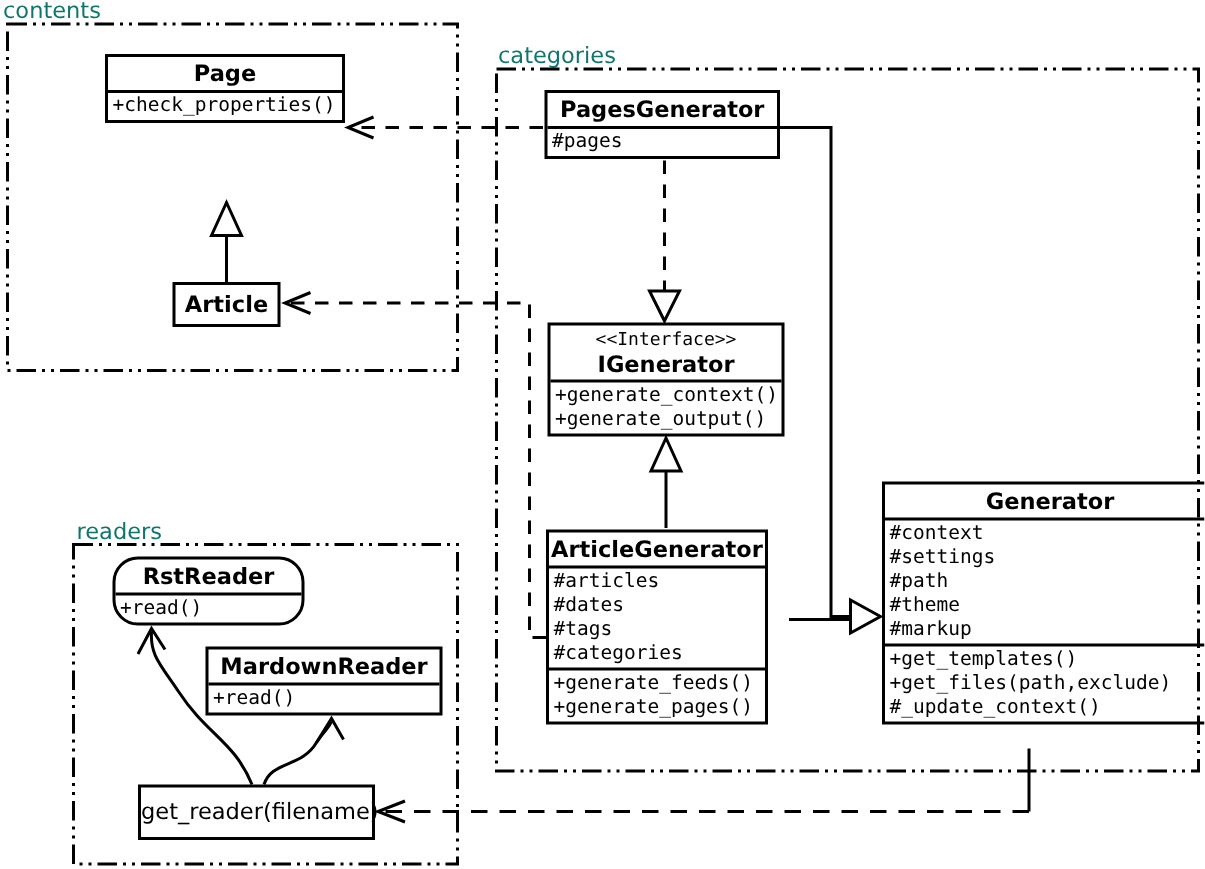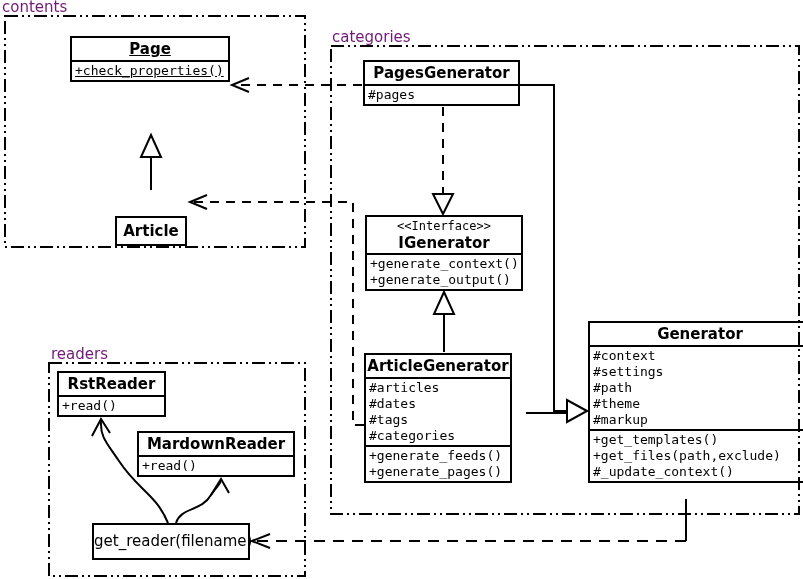--- a/index.html
+++ b/index.html
@@ -15,21 +15,21 @@
     position: absolute;
     left: 0; top: 0;
     width: 803px; height: 579px;
     z-index: 2;
     pointer-events: none;
   }
   .pkg-label {
     position: absolute;
     z-index: 1;
     font-size: 15px;
-    color: #701a75;
+    color: #0f766e;
     line-height: 15px;
     white-space: nowrap;
   }
   .uml-class {
     position: absolute;
     z-index: 1;
     box-sizing: border-box;
     background: #ffffff;
     border: 2px solid #000;
     color: #000;
@@ -125,28 +125,28 @@
     <polyline points="92,436 101,419 110,433" fill="none" stroke="#000" stroke-width="2"></polyline>
 
     <path d="M 176,523 C 181,507 201,512 211,495 C 217,486 219,486 221,481" fill="none" stroke="#000" stroke-width="2"></path>
     <polyline points="211,495 221,479 229,493" fill="none" stroke="#000" stroke-width="2"></polyline>
   </svg>
 
   <div class="pkg-label" style="left:2px; top:0px;">contents</div>
   <div class="pkg-label" style="left:332px; top:30px;">categories</div>
   <div class="pkg-label" style="left:51px; top:347px;">readers</div>
 
-  <div class="uml-class" style="left:70px; top:36px; width:160px;text-decoration:underline;">
+  <div class="uml-class" style="left:70px; top:36px; width:160px;">
     <div class="uml-title">Page</div>
     <div class="uml-section">
       <div class="uml-member">+check_properties()</div>
     </div>
   </div>
 
-  <div class="uml-class" style="left:115px; top:188px; width:72px;margin-top:28px;">
+  <div class="uml-class" style="left:115px; top:188px; width:72px;">
     <div class="uml-title title-only">Article</div>
   </div>
 
   <div class="uml-class" style="left:363px; top:60px; width:157px;">
     <div class="uml-title">PagesGenerator</div>
     <div class="uml-section">
       <div class="uml-member">#pages</div>
     </div>
   </div>
 
@@ -184,21 +184,21 @@
       <div class="uml-member">#theme</div>
       <div class="uml-member">#markup</div>
     </div>
     <div class="uml-section">
       <div class="uml-member">+get_templates()</div>
       <div class="uml-member">+get_files(path,exclude)</div>
       <div class="uml-member">#_update_context()</div>
     </div>
   </div>
 
-  <div class="uml-class" style="left:57px; top:371px; width:109px;">
+  <div class="uml-class" style="left:75px; top:371px; width:128px;border-radius:17px;">
     <div class="uml-title">RstReader</div>
     <div class="uml-section">
       <div class="uml-member">+read()</div>
     </div>
   </div>
 
   <div class="uml-class" style="left:137px; top:431px; width:158px;">
     <div class="uml-title">MardownReader</div>
     <div class="uml-section">
       <div class="uml-member">+read()</div>

